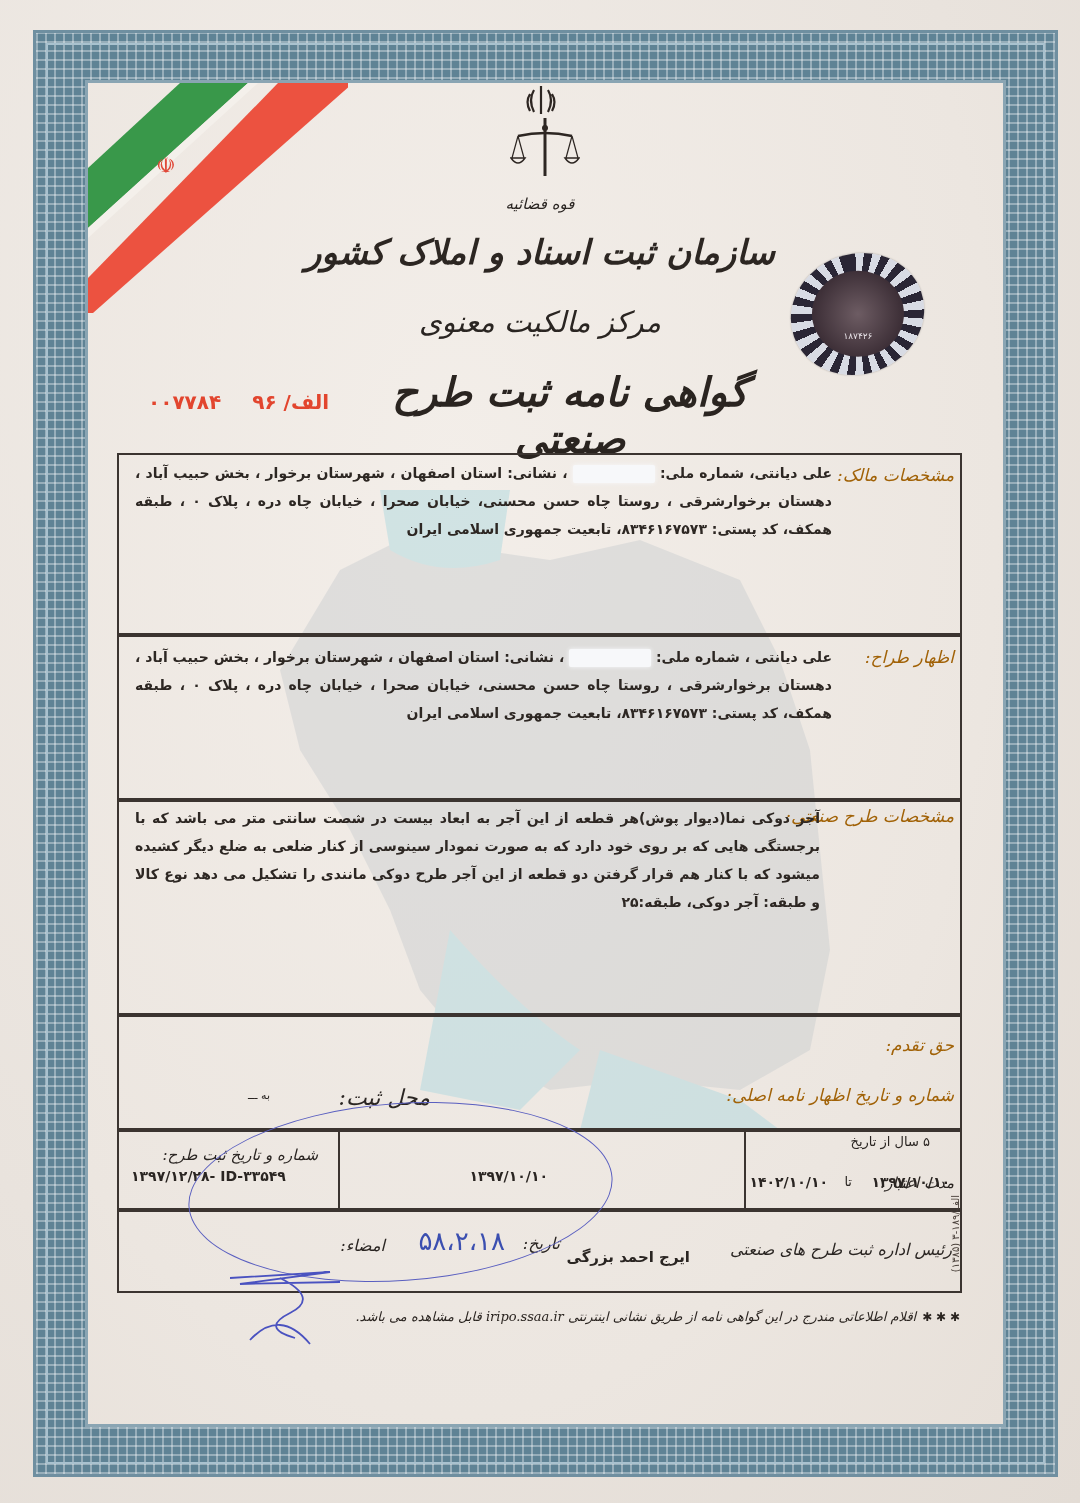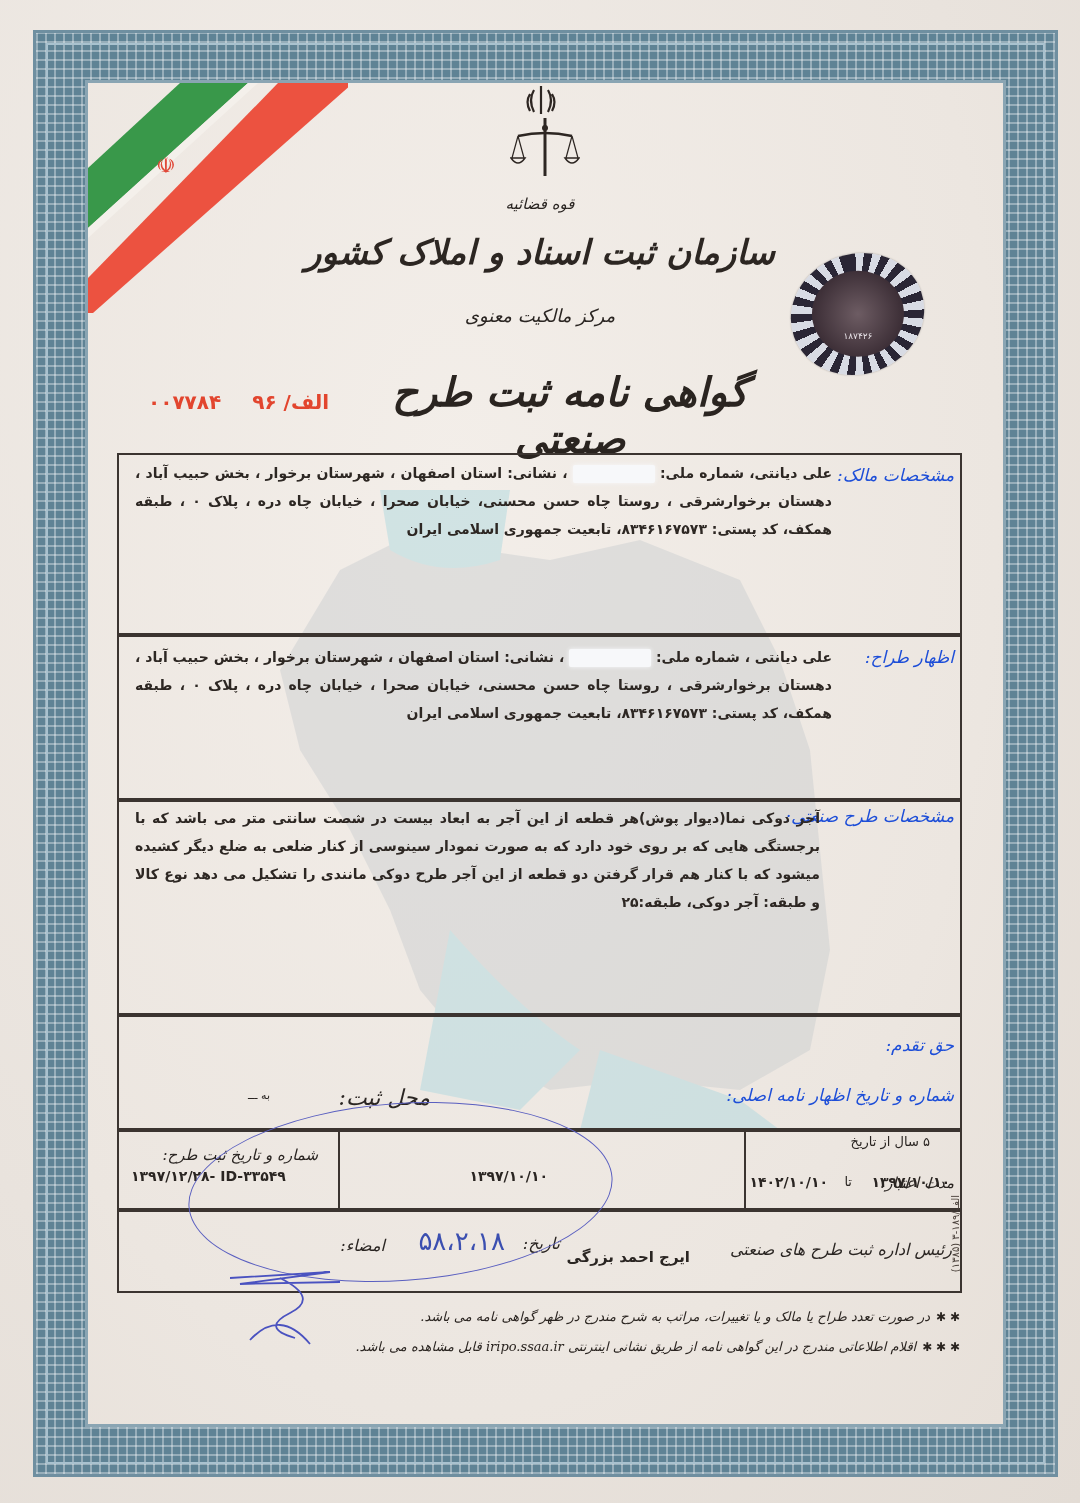--- a/index.html
+++ b/index.html
@@ -43,21 +43,21 @@
       position: absolute; left: 0; right: 0; top: 195px; text-align: center;
       font-family: "DejaVu Serif", serif; font-size: 15px; font-style: italic; direction: rtl;
     }
     .org-title {
       position: absolute; left: 0; right: 0; top: 232px; text-align: center;
       font-family: "DejaVu Serif", serif; font-size: 34px; font-style: italic; font-weight: bold;
       direction: rtl; color: #2c2622;
     }
     .center-title {
       position: absolute; left: 0; right: 0; top: 305px; text-align: center;
-      font-family: "DejaVu Serif", serif; font-size: 18px; font-style: italic; direction: rtl;
+      font-family: "DejaVu Serif", serif; font-size: 29px; font-style: italic; direction: rtl;
     }
     .cert-title {
       position: absolute; left: 360px; width: 420px; top: 368px; text-align: center;
       font-family: "DejaVu Serif", serif; font-size: 40px; font-style: italic; font-weight: bold;
       direction: rtl; color: #2a2420;
     }
     .serial {
       position: absolute; left: 148px; top: 390px; direction: ltr;
       color: #e2452e; font-weight: bold; font-size: 20px; font-family: "DejaVu Sans", sans-serif;
     }
@@ -87,21 +87,21 @@
       direction: rtl;
     }
     .box-owner { top: 453px; height: 182px; }
     .box-designer { top: 635px; height: 165px; }
     .box-design { top: 800px; height: 215px; }
     .box-priority { top: 1015px; height: 115px; padding-left: 38px; }
     .box-dates { top: 1130px; height: 80px; }
     .box-sign { top: 1210px; height: 83px; }
     .label {
       position: absolute; right: 6px;
-      font-family: "DejaVu Serif", serif; font-style: italic; font-size: 17px; color: #1d4ed8;
+      font-family: "DejaVu Serif", serif; font-style: italic; font-size: 17px; color: #a16207;
       white-space: nowrap;
     }
     .body-text {
       position: absolute; right: 128px; left: 16px;
       font-family: "DejaVu Sans", sans-serif; font-weight: bold; font-size: 14px; line-height: 28px;
       text-align: justify; text-align-last: right; color: #2d2723;
     }
     .redact {
       display: inline-block; width: 82px; height: 18px; background: #f7f8fa;
       vertical-align: middle; border-radius: 2px; box-shadow: 0 0 4px #f7f8fa;
@@ -250,17 +250,16 @@
   <div class="sign-date">۵۸،۲،۱۸</div>
   <div class="sign-sig-label">امضاء:</div>
 </div>
 
 <div class="stamp-oval"></div>
 <svg class="signature" viewBox="0 0 140 80">
   <path d="M10 10 L110 4 L20 16 L120 14 M60 10 Q100 30 70 45 Q40 60 75 70 M30 72 Q60 40 90 76" stroke="#4a52c0" stroke-width="1.8" fill="none"></path>
 </svg>
 
 <div class="notes">
-  <div class="note"><span class="star">✱ ✱</span><span>در صورت تعدد طراح یا مالک و یا تغییرات، مراتب به شرح مندرج در ظهر گواهی نامه می باشد.</span></div>
   <div class="note"><span class="star">✱ ✱ ✱</span><span>اقلام اطلاعاتی مندرج در این گواهی نامه از طریق نشانی اینترنتی iripo.ssaa.ir قابل مشاهده می باشد.</span></div>
 </div>
 
 <div class="side-code">(۱۳۸۵) ۳-الف/۱۸۹</div>
 
 </body></html>

